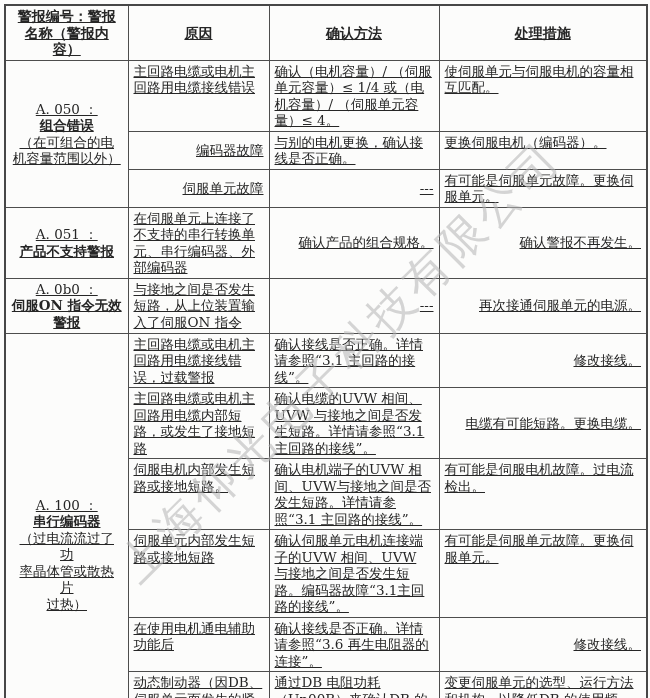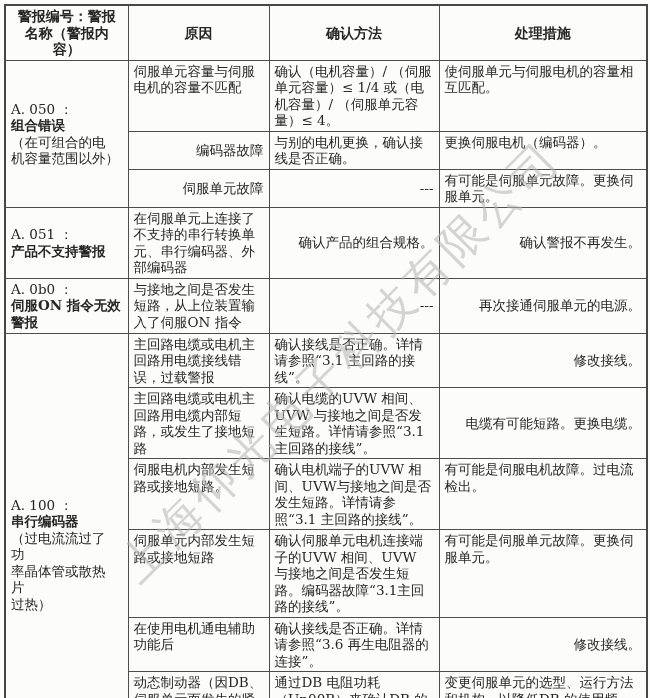--- a/index.html
+++ b/index.html
@@ -21,29 +21,30 @@
   col.c1{width:123px} col.c2{width:141px} col.c3{width:170px} col.c4{width:208px}
   th,td {
     border:1.5px solid #4d4d4d;
     font-size:13.5px;
     line-height:16.5px;
     padding:2px 5px;
     vertical-align:top;
     text-align:left;
     font-weight:normal;
     overflow:hidden;
+    text-decoration:underline;
   }
   thead th {
     text-align:center;
     vertical-align:middle;
     font-weight:bold;
     font-size:14px;
   }
   td.c { text-align:right; vertical-align:middle; }
-  td.alarm-cell { text-align:left; vertical-align:middle; }
+  td.alarm-cell { text-align:center; vertical-align:middle; }
   .alarm-code { font-size:13.5px; }
   .alarm-name { font-weight:bold; }
   .pre { white-space:pre-line; }
   tr.rh34{height:34px} tr.rh70{height:70px} tr.rh35{height:35px}
   tr.rh67{height:67px} tr.rh55{height:55px} tr.rh52{height:52px}
   tr.rh68{height:68px} tr.rh86{height:86px}
   .watermark {
     position:absolute;
     left:340px; top:362px;
     transform:translate(-50%,-50%) rotate(-45deg);
@@ -78,21 +79,21 @@
     </thead>
     <tbody>
 
       <tr class="rh70">
         <td class="alarm-cell" rowspan="3">
           <div class="alarm-code">A. 050 ：</div>
           <div class="alarm-name">组合错误</div>
           <div class="pre">（在可组合的电
 机容量范围以外）</div>
         </td>
-        <td>伺服单元容量与伺服电机的容量不匹配</td>
+        <td>主回路电缆或电机主回路用电缆接线错误</td>
         <td>确认（电机容量）/ （伺服单元容量）≤ 1/4 或（电机容量）/ （伺服单元容量）≤ 4。</td>
         <td>使伺服单元与伺服电机的容量相互匹配。</td>
       </tr>
       <tr class="rh35">
         <td class="c">编码器故障</td>
         <td>与别的电机更换，确认接线是否正确。</td>
         <td>更换伺服电机（编码器）。</td>
       </tr>
       <tr class="rh35">
         <td class="c">伺服单元故障</td>

